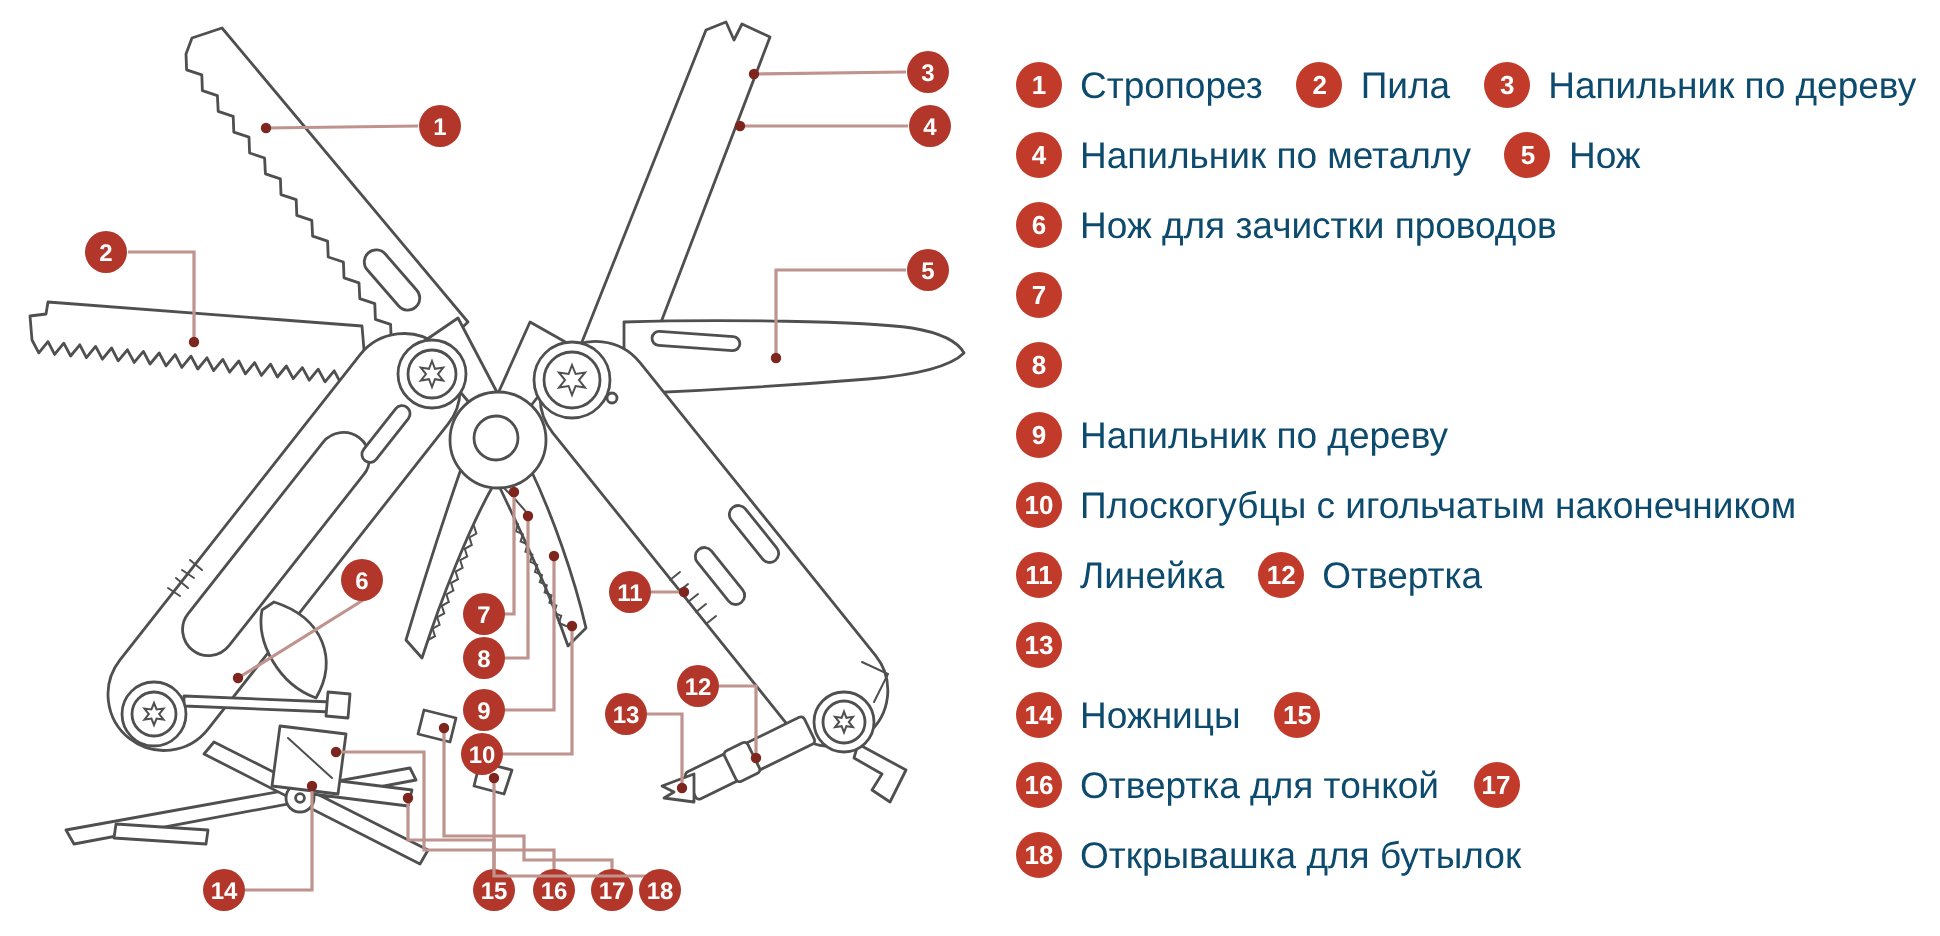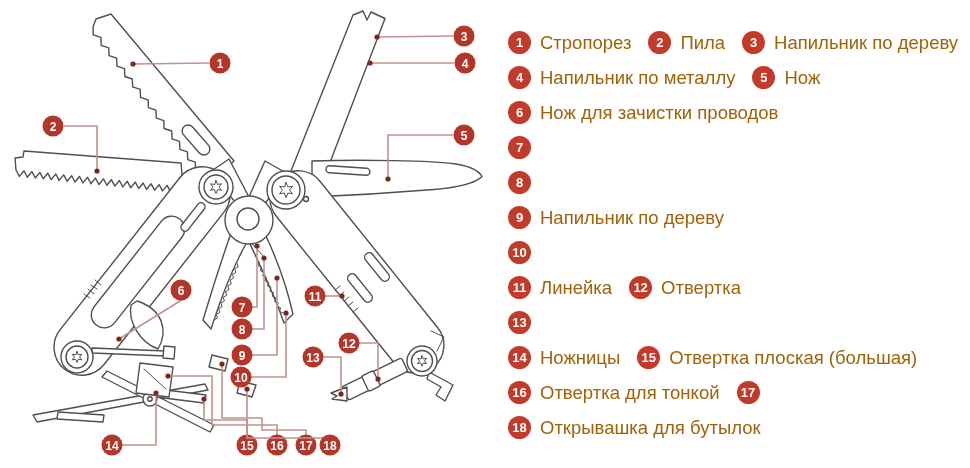--- a/index.html
+++ b/index.html
@@ -7,21 +7,21 @@
          font-family:"Liberation Sans","DejaVu Sans",sans-serif;}
   #diagram{position:absolute;left:0;top:0;}
   .tool{fill:#ffffff;stroke:#4f4f4f;stroke-width:1.4;stroke-linejoin:round;}
   .tool-thin{fill:none;stroke:#4f4f4f;stroke-width:1;stroke-linecap:round;}
   #legend{position:absolute;left:508px;top:25px;width:455px;}
   .legend-row{display:flex;align-items:center;height:35px;white-space:nowrap;}
   .legend-item{display:flex;align-items:center;margin-right:17px;}
   .badge{width:23px;height:23px;border-radius:50%;display:inline-flex;align-items:center;
          justify-content:center;color:#fff;font-size:13px;font-weight:bold;
          flex:0 0 23px;margin-right:9px;line-height:1;}
-  .legend-label{font-size:18.5px;font-weight:500;color:#a16207;letter-spacing:0px;}
+  .legend-label{font-size:18.5px;font-weight:500;color:#0c4a6e;letter-spacing:0px;}
   .co-line{fill:none;stroke-width:1.6;}
   .co-num{font-size:12px;font-weight:bold;fill:#ffffff;text-anchor:middle;}
 </style>
 </head>
 <body>
 
 <div id="stage">
 
   <svg id="diagram" width="500" height="468" viewBox="0 0 500 468">
 
@@ -265,20 +265,21 @@
       </div>
       <div class="legend-row">
         <span class="legend-item">
           <span class="badge" style="background: rgb(194, 58, 41);">9</span>
           <span class="legend-label">Напильник по дереву</span>
         </span>
       </div>
       <div class="legend-row">
         <span class="legend-item">
           <span class="badge" style="background: rgb(194, 58, 41);">10</span>
+          <span class="legend-label">Плоскогубцы с игольчатым наконечником</span>
         </span>
       </div>
       <div class="legend-row">
         <span class="legend-item">
           <span class="badge" style="background: rgb(194, 58, 41);">11</span>
           <span class="legend-label">Линейка</span>
         </span>
         <span class="legend-item">
           <span class="badge" style="background: rgb(194, 58, 41);">12</span>
           <span class="legend-label">Отвертка</span>
@@ -289,21 +290,20 @@
           <span class="badge" style="background: rgb(194, 58, 41);">13</span>
         </span>
       </div>
       <div class="legend-row">
         <span class="legend-item">
           <span class="badge" style="background: rgb(194, 58, 41);">14</span>
           <span class="legend-label">Ножницы</span>
         </span>
         <span class="legend-item">
           <span class="badge" style="background: rgb(194, 58, 41);">15</span>
-          <span class="legend-label">Отвертка плоская (большая)</span>
         </span>
       </div>
       <div class="legend-row">
         <span class="legend-item">
           <span class="badge" style="background: rgb(194, 58, 41);">16</span>
           <span class="legend-label">Отвертка для тонкой</span>
         </span>
         <span class="legend-item">
           <span class="badge" style="background: rgb(194, 58, 41);">17</span>
         </span>

